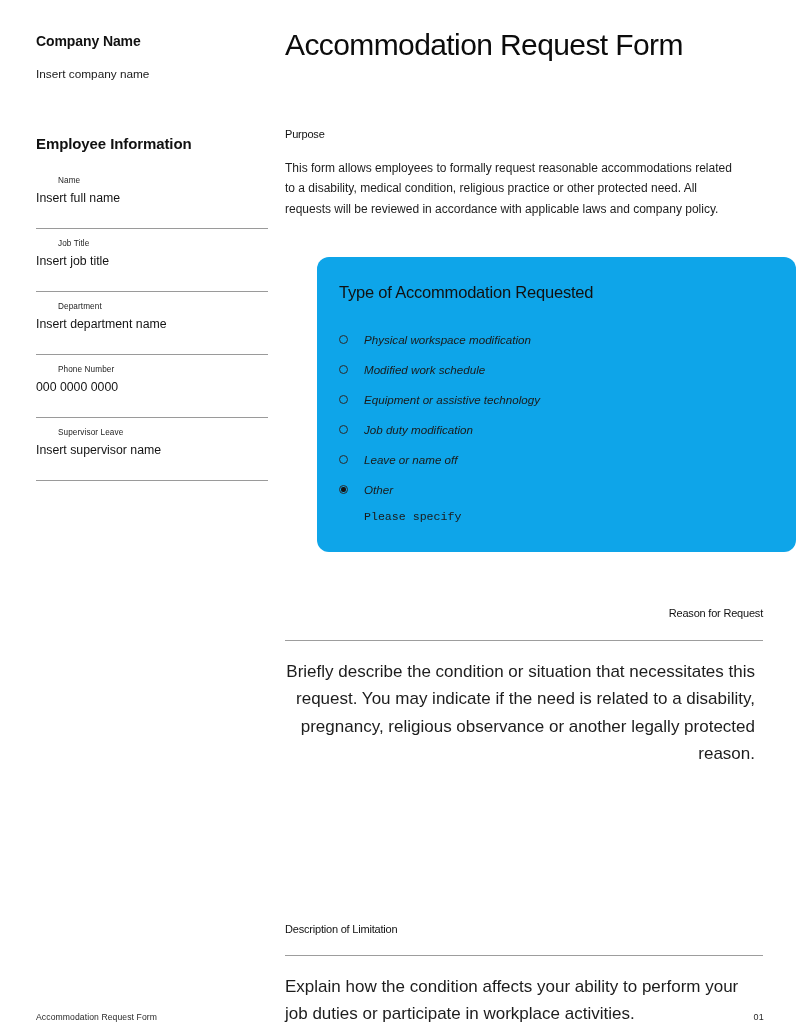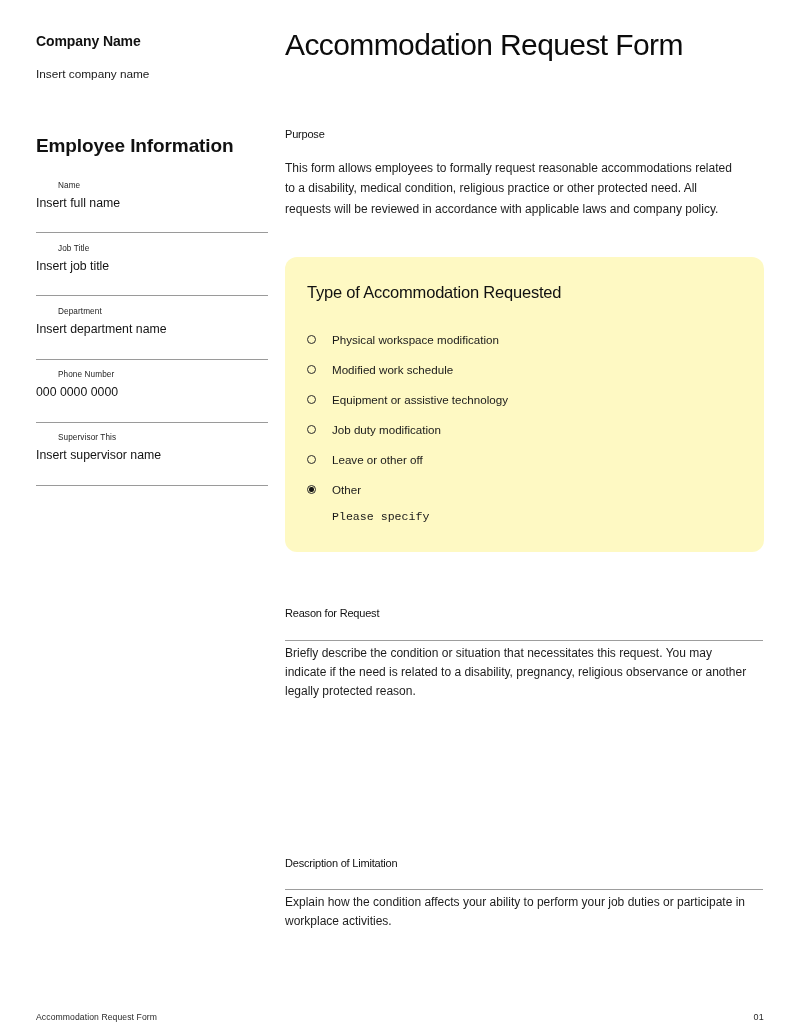--- a/index.html
+++ b/index.html
@@ -42,21 +42,21 @@
   }
   .company-value {
     font-size: 11.8px;
     font-weight: normal;
     color: #1a1a1a;
     margin: 0;
     line-height: 1.2;
   }
 
   .employee-heading {
-    font-size: 19px;
+    font-size: 15px;
     font-weight: bold;
     letter-spacing: -0.1px;
     color: #111111;
     margin: 54px 0 0 0;
     line-height: 1.2;
   }
 
   .field-list {
     margin-top: 23px;
   }
@@ -112,24 +112,25 @@
     font-size: 12px;
     line-height: 1.72;
     color: #1d1d1d;
     margin: 17px 0 0 0;
     width: 456px;
   }
 
   
   .accommodation-panel {
     margin-top: 37px;
-    background: #fef9c3;
+    background: #0ea5e9;
     border-radius: 12px;
     padding: 26px 22px 28px 22px;
     width: 435px;
+    margin-left: 32px;
   }
   .panel-heading {
     font-size: 16.5px;
     font-weight: normal;
     letter-spacing: -0.2px;
     color: #111111;
     margin: 0 0 22px 0;
     line-height: 1.2;
   }
   .radio-row {
@@ -154,48 +155,49 @@
     width: 4.2px;
     height: 4.2px;
     border-radius: 50%;
     background: #141414;
     display: block;
   }
   .radio-label {
     font-size: 11.6px;
     color: #1a1a1a;
     line-height: 1.2;
+    font-style: italic;
   }
   .please-specify {
     font-size: 11.6px;
     color: #1a1a1a;
     margin-left: 25px;
     margin-top: 6px;
     line-height: 1.2;
     font-family: Liberation Mono, monospace;
   }
 
   
   .ruled-section {
     width: 478px;
   }
-  .reason-section { margin-top: 55px; }
+  .reason-section { margin-top: 55px; text-align: right; }
   .limitation-section { margin-top: 155px; }
 
   .section-rule {
     border: 0;
     border-top: 1px solid #9d9d9d;
     margin: 19px 0 0 0;
     width: 478px;
   }
   .section-body {
-    font-size: 12px;
+    font-size: 17px;
     line-height: 1.62;
     color: #1d1d1d;
-    margin: 3px 0 0 0;
+    margin: 17px 0 0 0;
     width: 470px;
   }
 
   
   .footer {
     position: absolute;
     left: 36px;
     right: 36px;
     top: 1012px;
     display: flex;
@@ -243,21 +245,21 @@
         <div class="field-value">Insert department name</div>
       </div>
 
 
       <div class="field">
         <div class="field-label">Phone Number</div>
         <div class="field-value">000 0000 0000</div>
       </div>
 
       <div class="field">
-        <div class="field-label">Supervisor This</div>
+        <div class="field-label">Supervisor Leave</div>
         <div class="field-value">Insert supervisor name</div>
       </div>
 
     </div>
   </div>
 
   <div class="right-col">
 
     <h1 class="doc-title">Accommodation Request Form</h1>
 
@@ -284,21 +286,21 @@
         <span class="radio-label">Equipment or assistive technology</span>
       </div>
 
       <div class="radio-row">
         <span class="radio-mark"></span>
         <span class="radio-label">Job duty modification</span>
       </div>
 
       <div class="radio-row">
         <span class="radio-mark"></span>
-        <span class="radio-label">Leave or other off</span>
+        <span class="radio-label">Leave or name off</span>
       </div>
 
       <div class="radio-row">
         <span class="radio-mark selected"></span>
         <span class="radio-label">Other</span>
       </div>
 
       <div class="please-specify">Please specify</div>
     </div>
 

